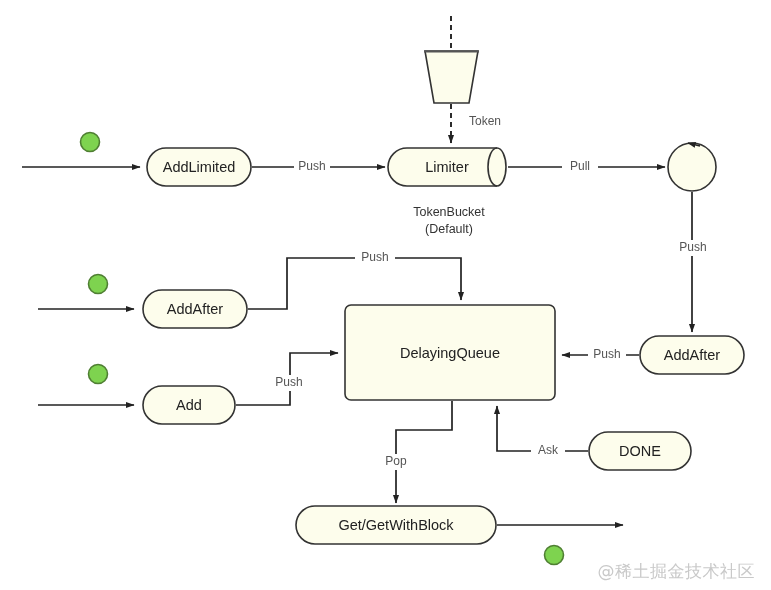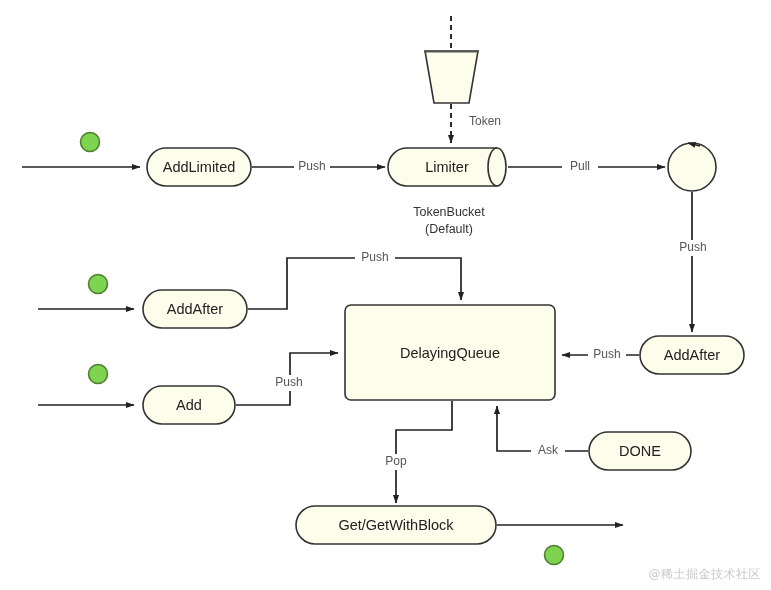--- a/index.html
+++ b/index.html
@@ -61,24 +61,24 @@
   .edge-label-bg {
     fill: #ffffff;
   }
   .start-dot {
     fill: #7ed34f;
     stroke: #4f7f32;
     stroke-width: 1.6;
   }
   .watermark {
     position: absolute;
-    right: 10px;
+    right: 16px;
     bottom: 7px;
     font-family: "DejaVu Sans", sans-serif;
-    font-size: 12px;
+    font-size: 17px;
     color: #c9c9c9;
     letter-spacing: 0.5px;
     user-select: none;
     white-space: nowrap;
     margin-left: 24px;
   }
 </style>
 </head>
 <body>
 

